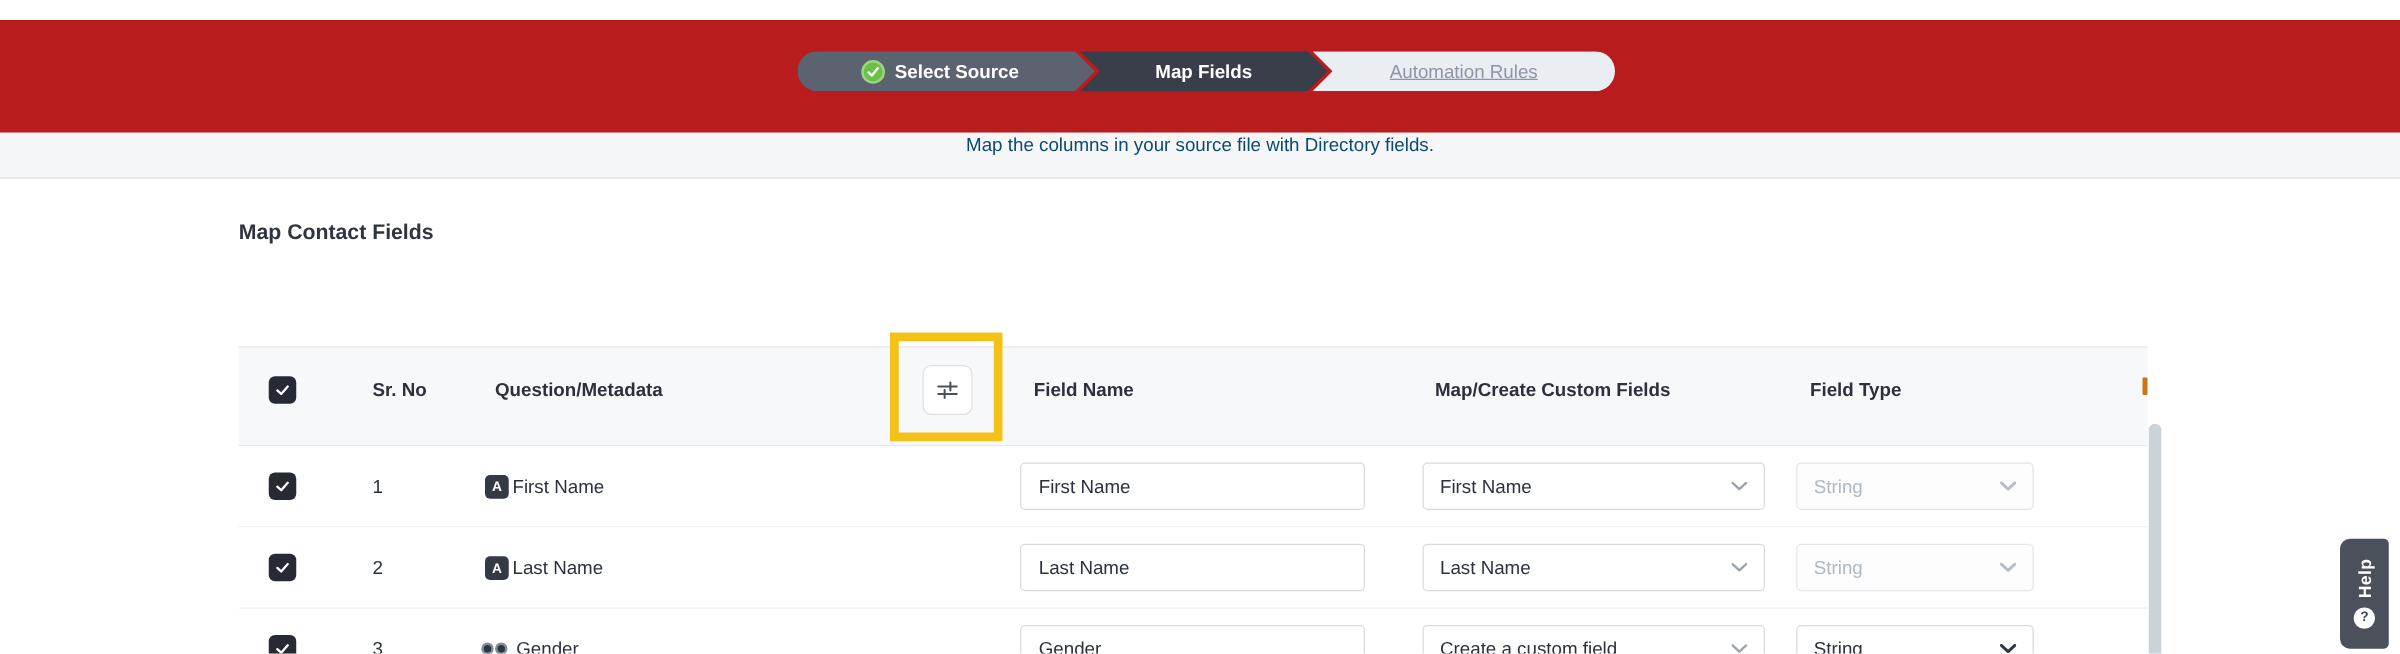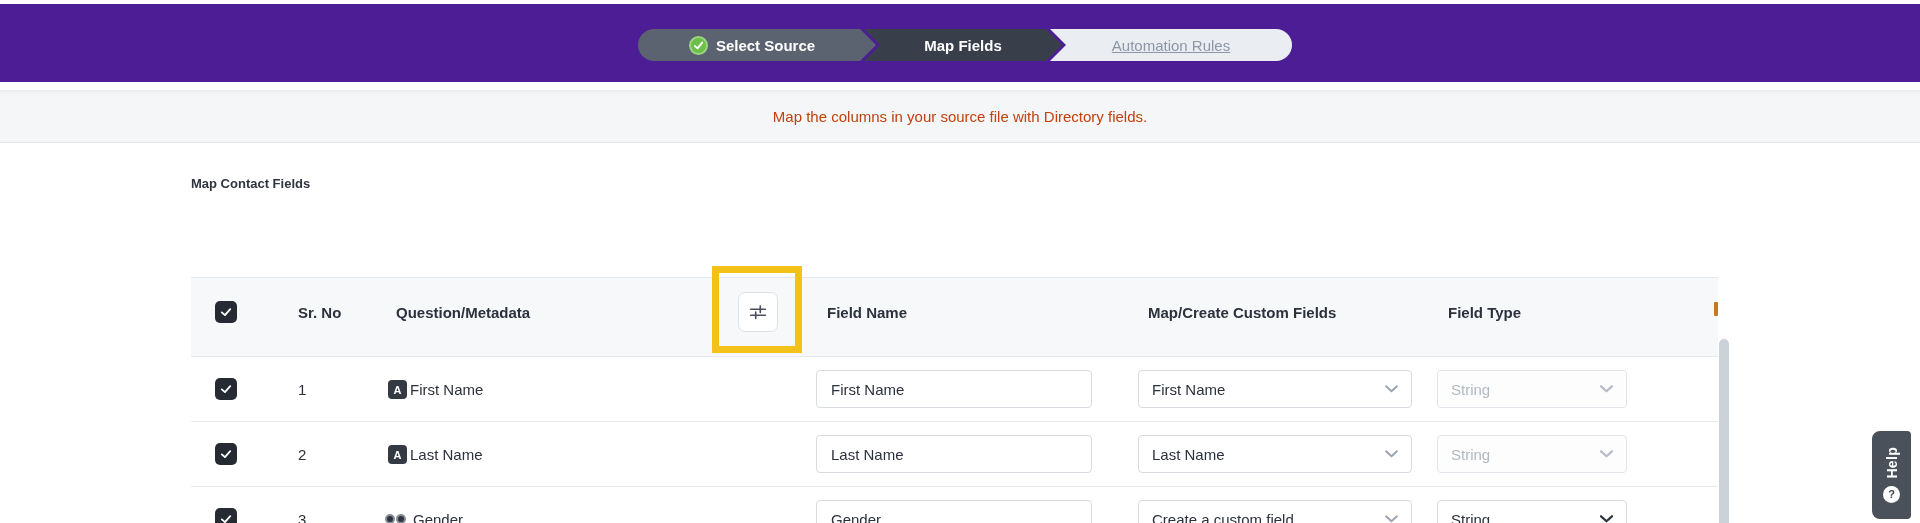--- a/index.html
+++ b/index.html
@@ -1,42 +1,42 @@
 <!DOCTYPE html>
 <html><head>
 <meta charset="utf-8">
 <style>
   * { margin:0; padding:0; box-sizing:border-box; }
   html,body { width:1920px; height:523px; overflow:hidden; background:#fff;
               font-family:"Liberation Sans", sans-serif; }
   #page { position:relative; width:1920px; height:523px; background:#fff; overflow:hidden; }
 
   
-  .top-band { position:absolute; left:0; top:4px; width:1920px; height:78px; background:#4c1d95; z-index:3; }
+  .top-band { position:absolute; left:0; top:16px; width:1920px; height:90px; background:#b91c1c; z-index:3; }
   .wizard { position:absolute; left:638px; top:25px; height:32px; display:flex; align-items:stretch; }
   .step { display:flex; align-items:center; justify-content:center; font-size:15px; font-weight:700; }
   .step-1 { width:238px; background:#5B6270; color:#fff; border-radius:16px 0 0 16px;
             clip-path:polygon(0 0, calc(100% - 16px) 0, 100% 50%, calc(100% - 16px) 100%, 0 100%);
             padding-right:10px; gap:8px; }
   .step-2 { width:198px; background:#383E4A; color:#fff; margin-left:-12px;
             clip-path:polygon(0 0, calc(100% - 16px) 0, 100% 50%, calc(100% - 16px) 100%, 0 100%, 16px 50%); }
   .step-3 { width:242px; background:#EAEEF2; color:#8C96A6; font-weight:400; margin-left:-12px;
             border-radius:0 16px 16px 0;
             clip-path:polygon(0 0, 100% 0, 100% 100%, 0 100%, 16px 50%);text-decoration:underline; }
   .check-circle { width:19px; height:19px; border-radius:50%; background:#6CC04A;
                   border:2px solid #9BD57E; display:inline-flex; align-items:center; justify-content:center; flex:none; }
 
   
   .sub-band { position:absolute; left:0; top:90px; width:1920px; height:53px; background:#F5F6F8;
               border-bottom:1px solid #E1E4E8; display:flex; align-items:center; justify-content:center;
               box-shadow:inset 0 6px 6px -6px rgba(40,45,60,.10); z-index:2; }
-  .sub-band span { color:#c2410c; font-size:15px; }
-
-  
-  .sec-title { position:absolute; left:191px; top:176px; font-size:13px; font-weight:700; color:#2E3440; }
+  .sub-band span { color:#0c4a6e; font-size:15px; }
+
+  
+  .sec-title { position:absolute; left:191px; top:176px; font-size:17px; font-weight:700; color:#2E3440; }
   .sec-desc  { position:absolute; left:191px; top:209px; width:1545px; font-size:15.2px; color:#2E3440; white-space:nowrap; }
 
   
   .table { position:absolute; left:191px; top:277px; width:1527px; }
   .thead { position:relative; height:80px; background:#F7F8FA;
            border-top:1px solid #E5E8EB; border-bottom:1px solid #E5E8EB; }
   .hcell { position:absolute; top:0; height:68px; display:flex; align-items:center;
            font-size:15px; font-weight:700; color:#2B313D; }
   .h-sr  { left:107px; } .h-q { left:205px; } .h-fn { left:636px; } .h-map { left:957px; } .h-ft { left:1257px; }
 

